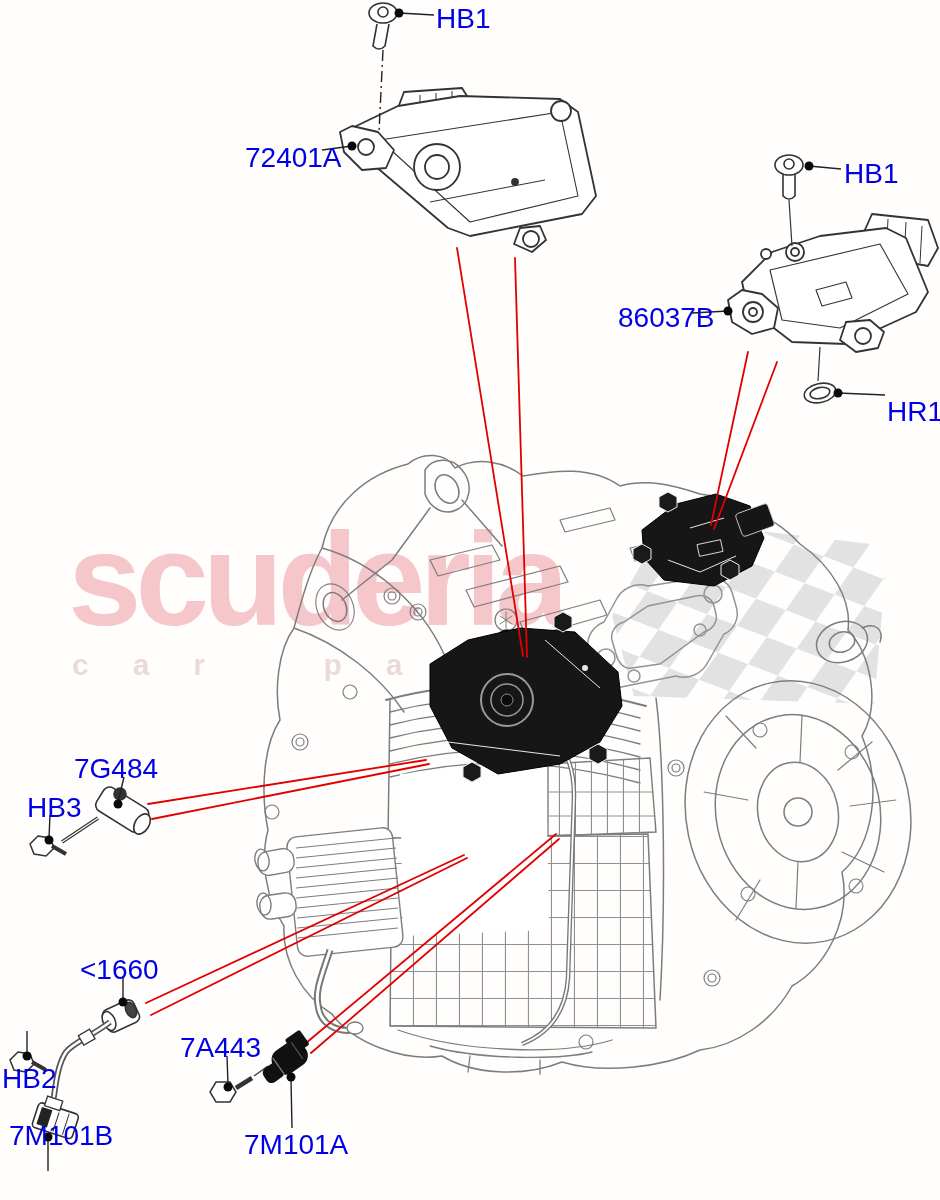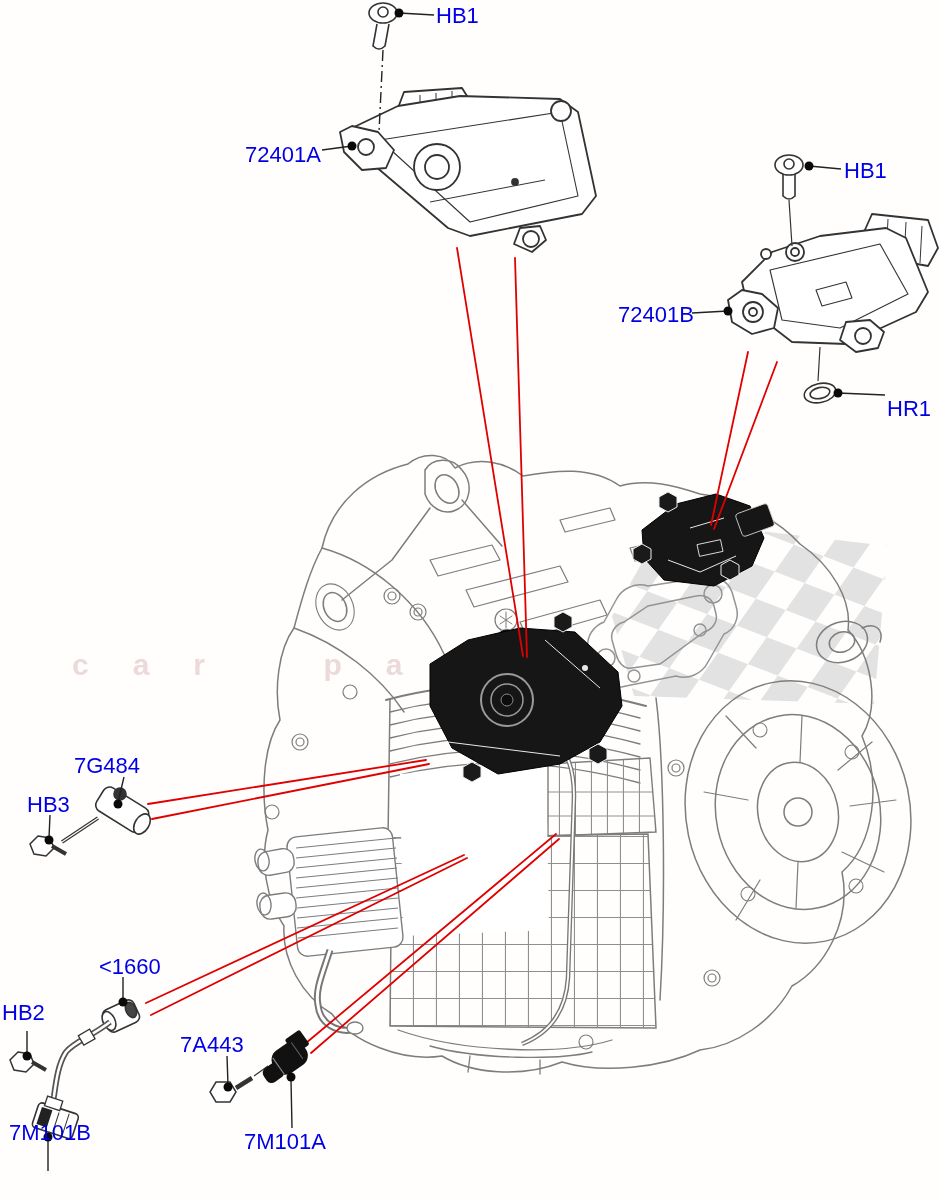--- a/index.html
+++ b/index.html
@@ -3,27 +3,28 @@
 <meta charset="utf-8">
 <style>
   html,body{margin:0;padding:0;background:#ffffff;}
   .stage{position:relative;width:940px;height:1200px;background:#fffefd;overflow:hidden;
          font-family:"Liberation Sans", sans-serif;}
   .wm-brand{position:absolute;left:68px;top:514px;font-size:132px;font-weight:bold;
             letter-spacing:-6px;color:#f5c6ca;line-height:1;z-index:1;white-space:nowrap;}
   .wm-sub{position:absolute;left:72px;top:650px;font-size:30px;font-weight:bold;
           letter-spacing:44px;word-spacing:22px;color:#ecdadb;line-height:1;z-index:1;white-space:nowrap;}
   .art{position:absolute;left:0;top:0;z-index:2;}
-  .plabel{position:absolute;font-size:22px;color:#0000e6;z-index:3;white-space:nowrap;cursor:pointer;}
+  .plabel{position:absolute;font-size:28px;color:#0000e6;z-index:3;white-space:nowrap;cursor:pointer;}
 </style>
 </head>
 <body>
 
 <div class="stage">
 
+  <div class="wm-brand">scuderia</div>
   <div class="wm-sub">car parts</div>
 
   <svg class="art" width="940" height="1200" viewBox="0 0 940 1200">
     <defs>
       <pattern id="gridp" width="23" height="27" patternUnits="userSpaceOnUse">
         <path d="M22.5,0 V27 M0,26.5 H23" stroke="#8f8f8f" stroke-width="1.2" fill="none"></path>
       </pattern>
       <pattern id="vribp" width="16" height="70" patternUnits="userSpaceOnUse">
         <path d="M15.5,0 V70 M0,22 H16 M0,46 H16" stroke="#8f8f8f" stroke-width="1.2" fill="none"></path>
       </pattern>
@@ -289,22 +290,22 @@
       <circle cx="27" cy="1056" r="4.5"></circle>
         <circle cx="228" cy="1087" r="4.5"></circle>
       <circle cx="291" cy="1077" r="4.5"></circle>
         <circle cx="48" cy="1137" r="4.5"></circle>
     </g>
   </svg>
 
   <div class="plabel" style="left:436px;top:3px">HB1</div>
   <div class="plabel" style="left:245px;top:142px">72401A</div>
   <div class="plabel" style="left:844px;top:158px">HB1</div>
-  <div class="plabel" style="left:618px;top:302px">72401B</div>
+  <div class="plabel" style="left:618px;top:302px">86037B</div>
   <div class="plabel" style="left:887px;top:396px">HR1</div>
   <div class="plabel" style="left:74px;top:753px">7G484</div>
   <div class="plabel" style="left:27px;top:792px">HB3</div>
-  <div class="plabel" style="left:99px;top:954px">&lt;1660</div>
-  <div class="plabel" style="left:2px;top:1000px">HB2</div>
+  <div class="plabel" style="left:80px;top:954px">&lt;1660</div>
+  <div class="plabel" style="left:2px;top:1063px">HB2</div>
   <div class="plabel" style="left:180px;top:1032px">7A443</div>
   <div class="plabel" style="left:244px;top:1129px">7M101A</div>
   <div class="plabel" style="left:9px;top:1120px">7M101B</div>
 </div>
 
 </body></html>

